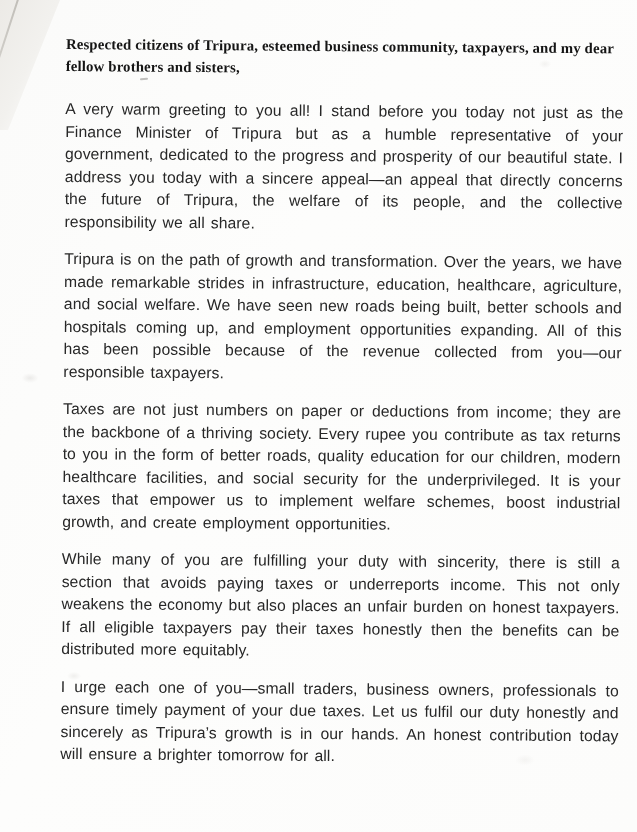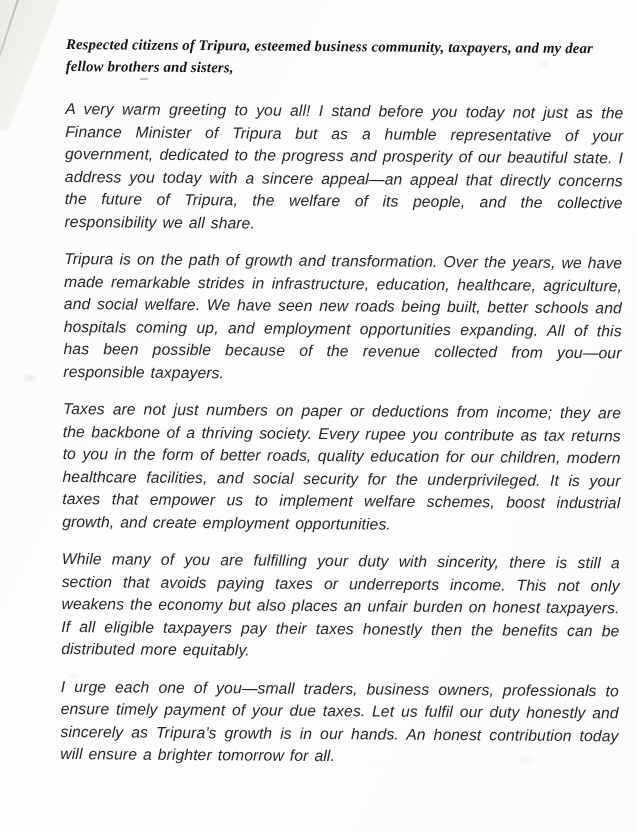--- a/index.html
+++ b/index.html
@@ -7,21 +7,20 @@
     padding: 0;
     background: #e9e8e5;
     font-family: "Liberation Sans", sans-serif;
   }
   .scene {
     position: relative;
     width: 637px;
     height: 832px;
     overflow: hidden;
     background: linear-gradient(118deg, #f3f2ef 0%, #fbfbfa 5%, #fdfdfc 40%, #fcfcfb 100%);
-    font-style: italic;
   }
   
   .corner-shade {
     position: absolute;
     left: 0;
     top: 0;
     width: 70px;
     height: 130px;
     background: linear-gradient(115deg, #eceae6 0%, #f2f1ee 45%, rgba(253,253,252,0) 70%);
     clip-path: polygon(0 0, 60px 0, 8px 130px, 0 130px);

